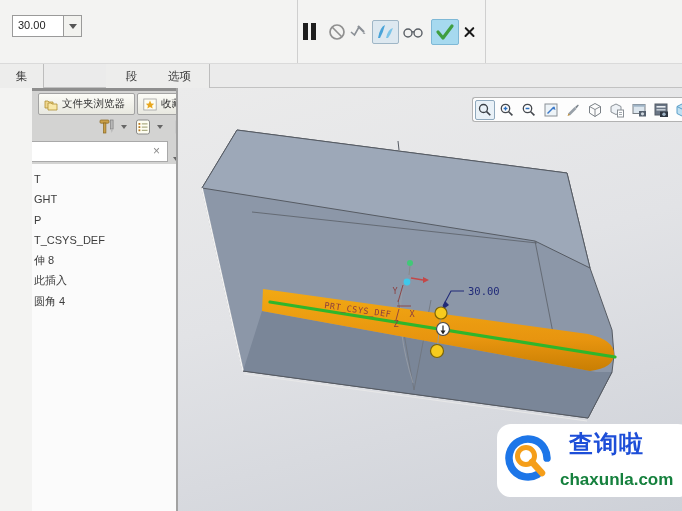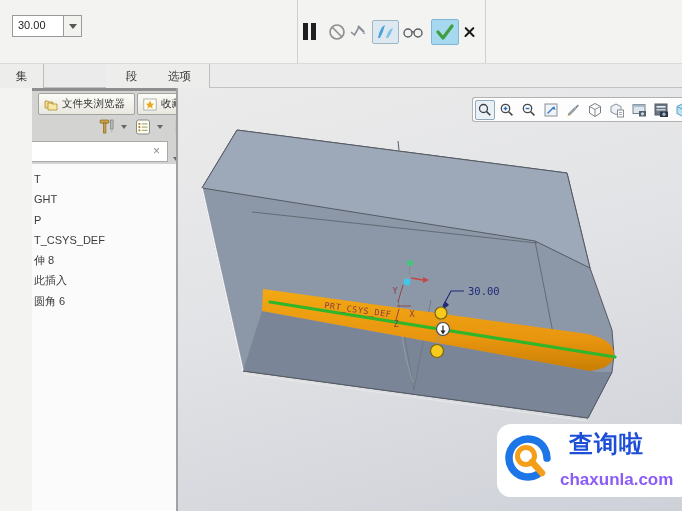--- a/index.html
+++ b/index.html
@@ -73,21 +73,21 @@
     border:1px solid #b2b2b2;border-right:none;border-radius:3px 0 0 3px;
     display:flex;align-items:center;padding:1px 2px;gap:2px;overflow:hidden;}
   .gbtn{width:20px;height:20px;display:flex;align-items:center;justify-content:center;flex:0 0 auto;position:relative;}
   .gbtn.pressed{background:#e9f1f7;border:1px solid #8fa8bc;border-radius:2px;}
 
   
   .watermark{position:absolute;left:497px;top:424px;width:195px;height:73px;background:#ffffff;
     border-radius:14px;}
   .wm-title{position:absolute;left:72px;top:4px;font-size:24px;font-weight:900;color:#1d4ed8;
     font-family:"Liberation Sans",sans-serif;letter-spacing:1px;}
-  .wm-domain{position:absolute;left:63px;top:46px;font-size:17px;font-weight:700;color:#8b5cf6;}
+  .wm-domain{position:absolute;left:63px;top:46px;font-size:17px;font-weight:700;color:#15803d;}
 
   .cadtext{font-family:"DejaVu Sans Mono",monospace;}
 </style>
 </head>
 <body>
 
 <div id="stage">
 
   <div class="topbar">
     <div class="combo">
@@ -206,21 +206,21 @@
         </div>
     </div>
 
     <div class="tree">
       <div class="node">T</div>
       <div class="node">GHT</div>
       <div class="node">P</div>
       <div class="node">T_CSYS_DEF</div>
       <div class="node">伸 8</div>
       <div class="node">此插入</div>
-      <div class="node">圆角 6</div>
+      <div class="node">圆角 4</div>
     </div>
   </div>
   <div class="panel-border"></div>
 
   <div class="viewport">
 
     <svg width="504" height="423" viewBox="0 0 504 423">
       <defs>
         <linearGradient id="bandgrad" x1="0" y1="200" x2="0" y2="285" gradientUnits="userSpaceOnUse">
           <stop offset="0" stop-color="#f2a913"></stop>

